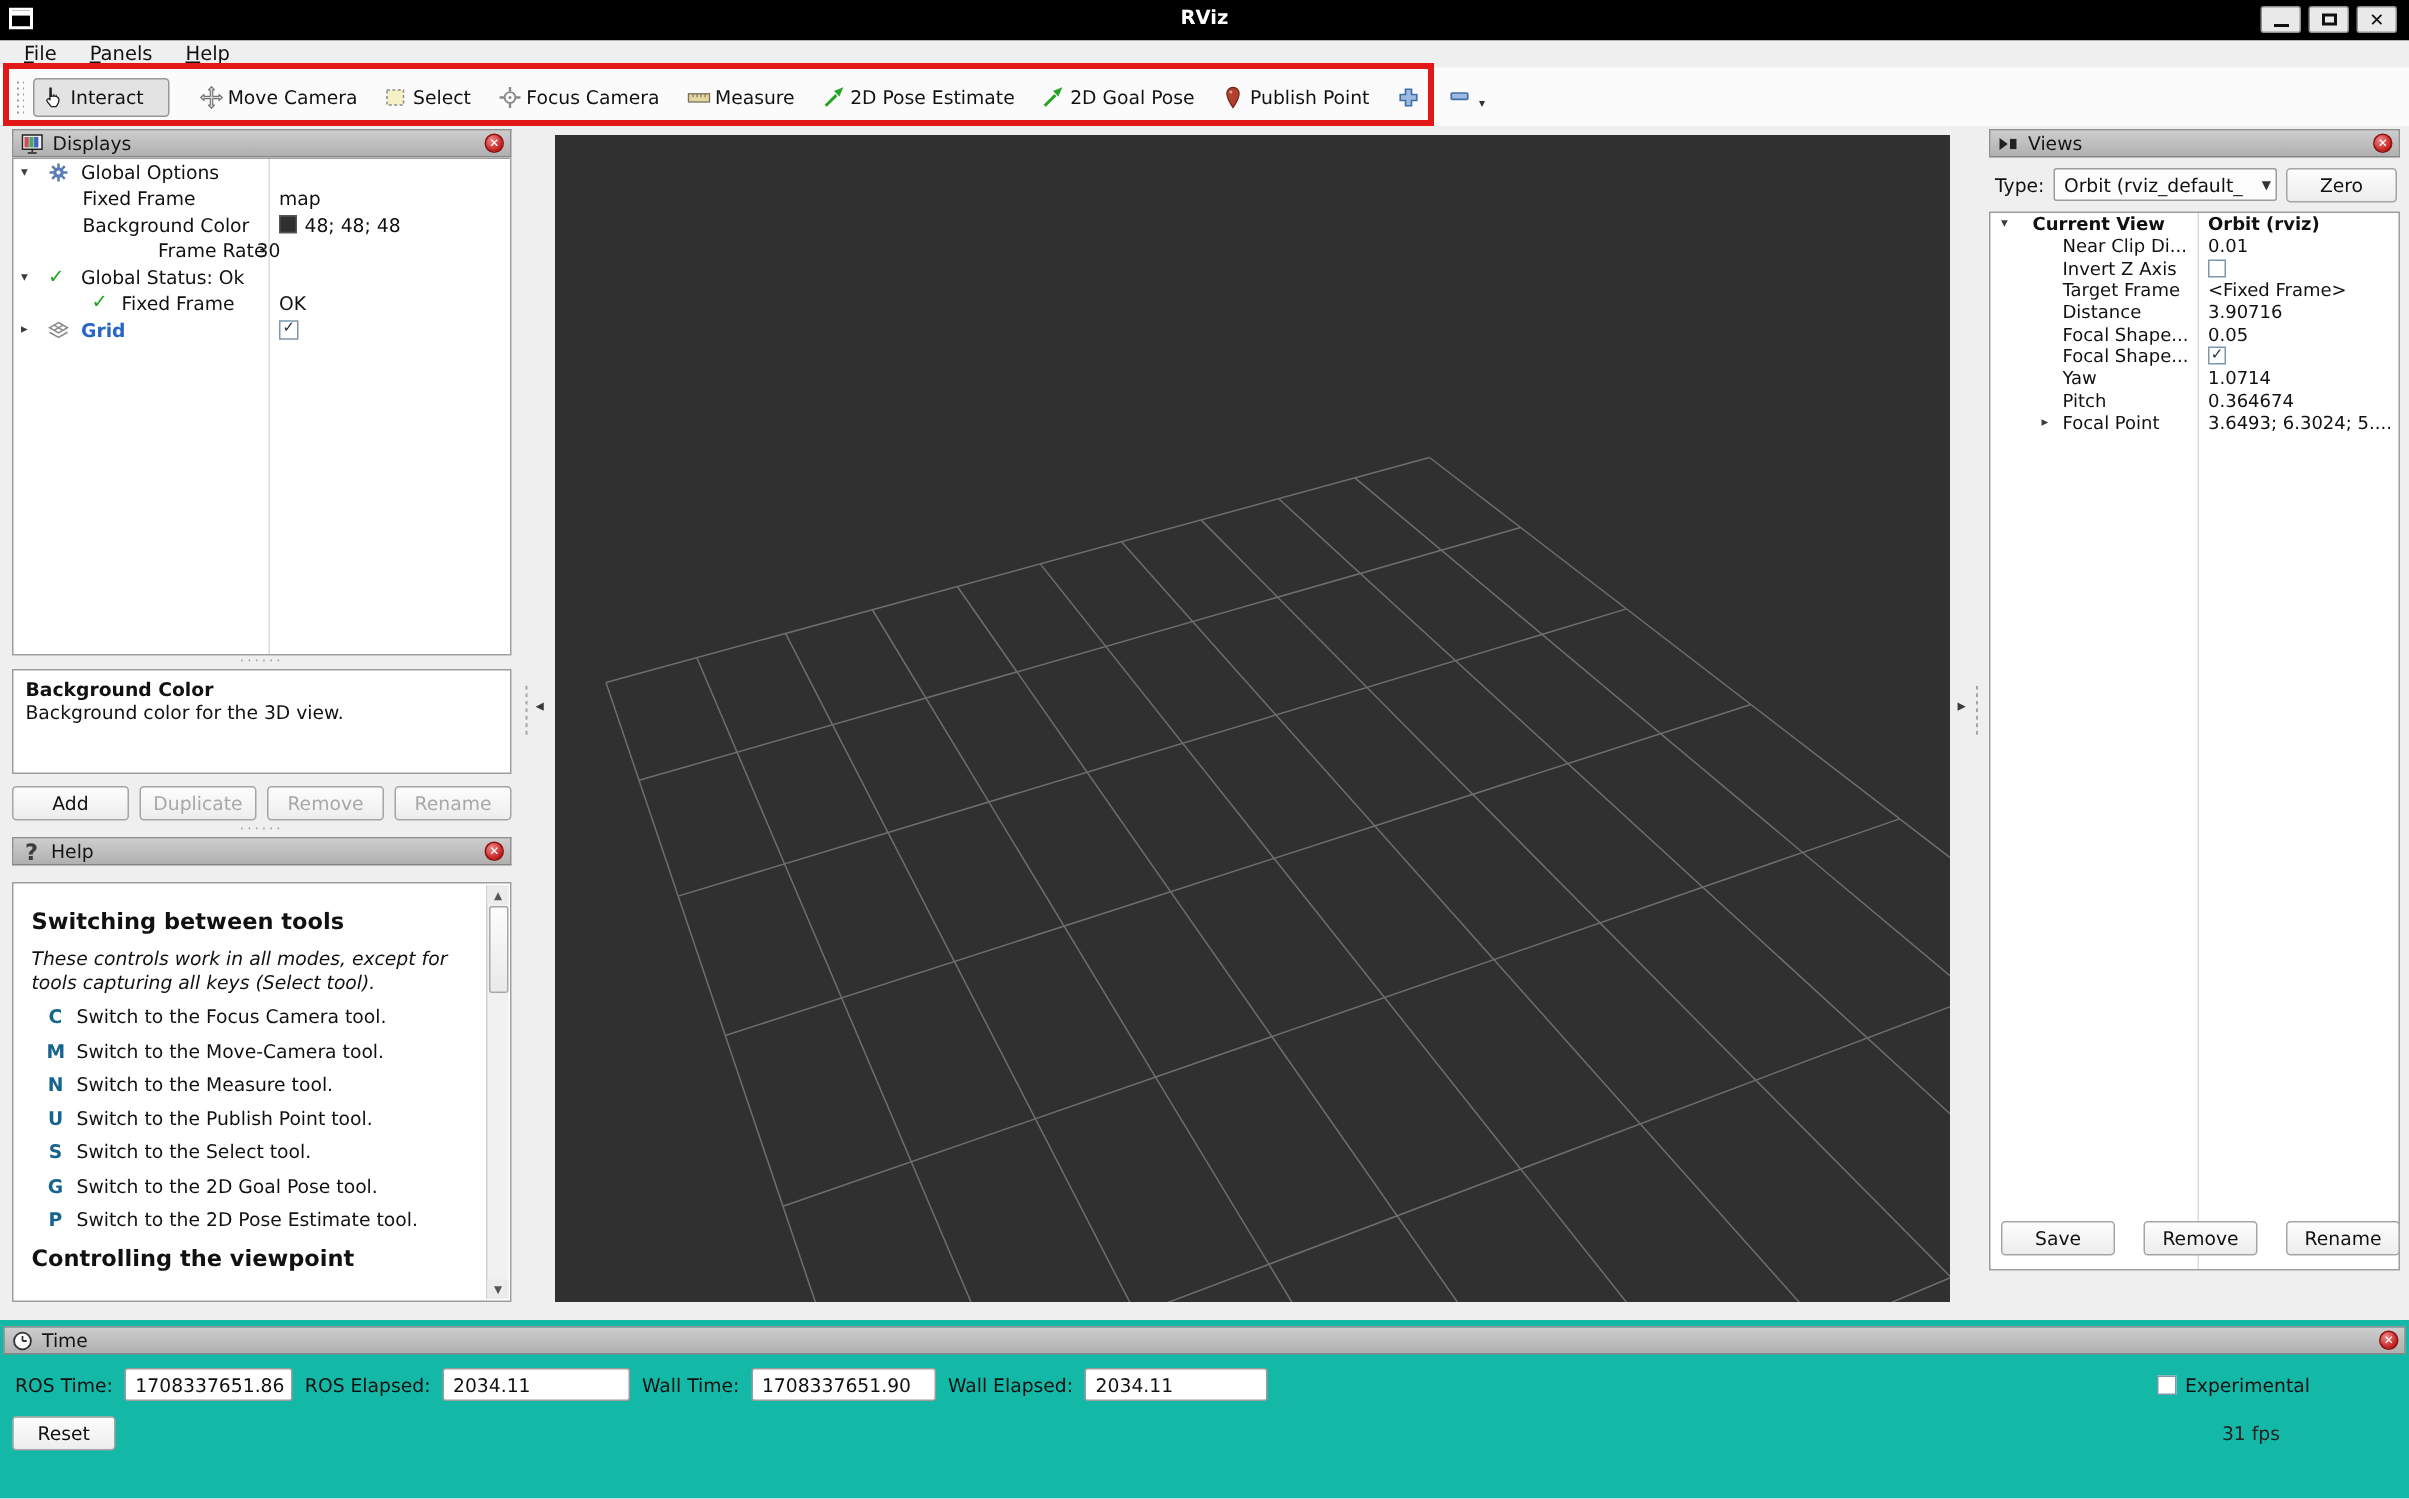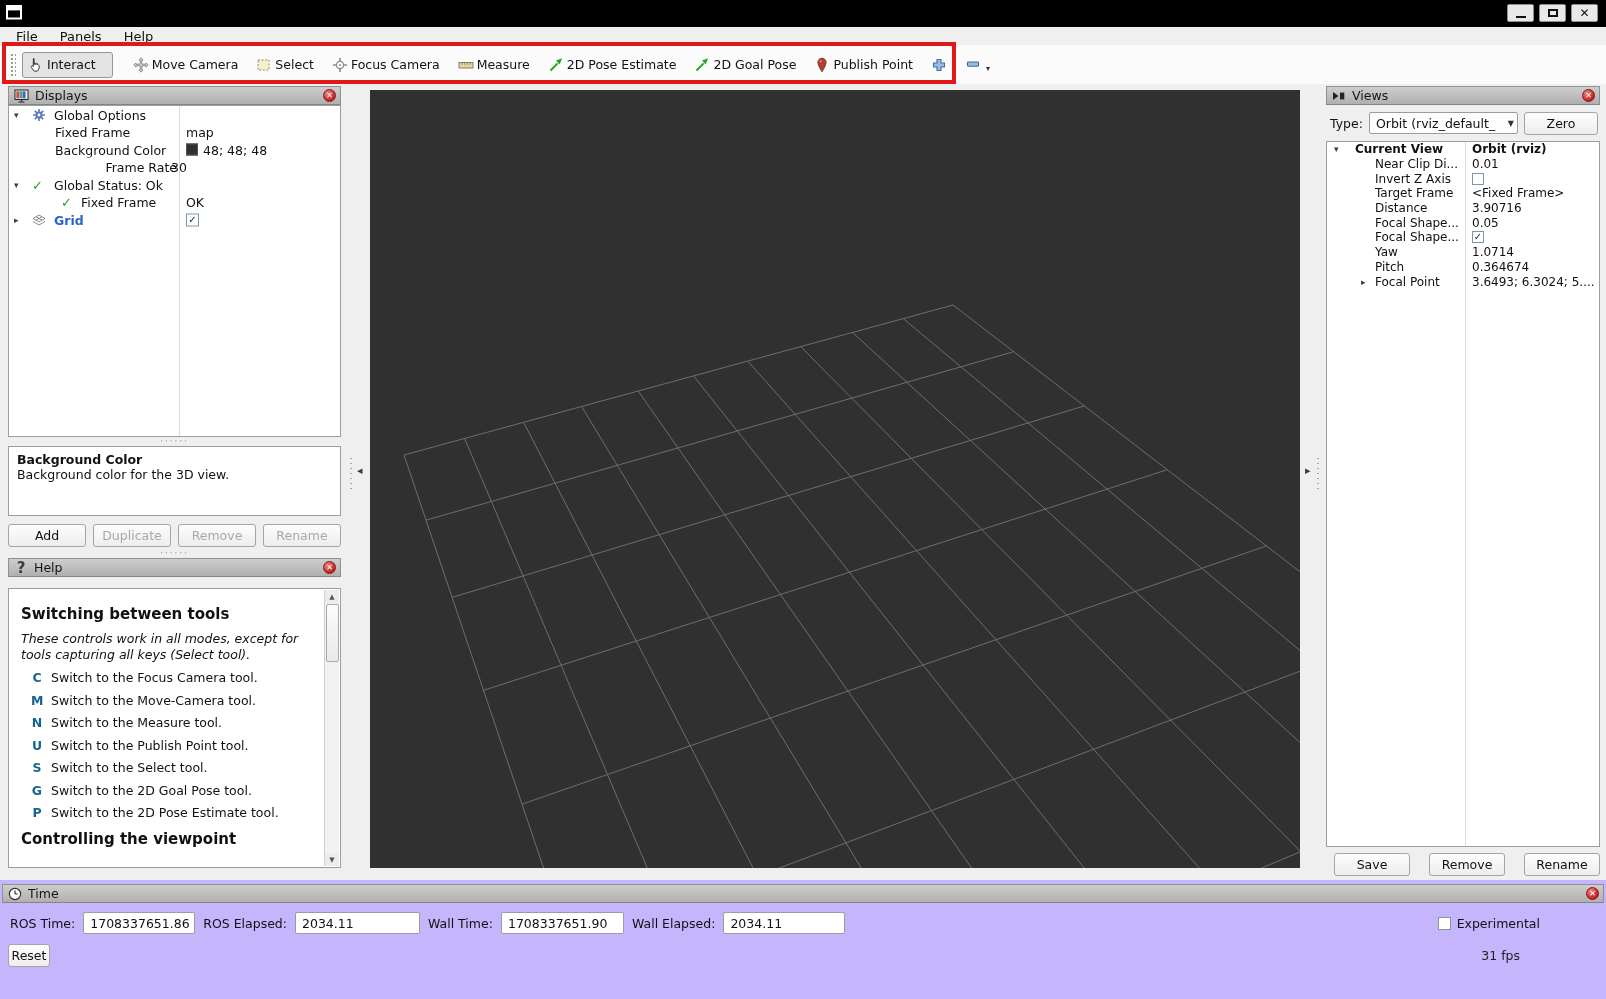--- a/index.html
+++ b/index.html
@@ -105,44 +105,45 @@
   
   #views-panel{position:absolute;left:1326px;top:2px;width:274px;}
   #type-row{display:flex;align-items:center;gap:6px;margin:6px 2px 6px 4px;height:24px;}
   #type-dd{flex:1;height:22px;background:#fdfdfd;border:1px solid #9c9c9c;border-radius:2px;
        display:flex;align-items:center;box-sizing:border-box;padding:0 3px 0 6px;overflow:hidden;}
   #type-dd .ddtext{flex:1;white-space:nowrap;overflow:hidden;font-size:12.5px;}
   #type-dd .ddarrow{font-size:8px;color:#333;}
   #zero-btn{width:74px;height:23px;}
   #views-tree{position:relative;height:706px;overflow:hidden;font-size:12px;}
   #views-tree .cbx{width:12px;height:12px;}
-  #views-buttons{position:absolute;left:0px;top:767px;width:274px;display:flex;gap:19px;padding-left:8px;box-sizing:border-box;}
+  #views-buttons{position:absolute;left:0px;top:728px;width:274px;display:flex;gap:19px;padding-left:8px;box-sizing:border-box;}
   #views-buttons .qbtn{width:83px;}
   
-  #timepanel{position:absolute;left:0;top:880px;width:1606px;height:119px;background:#c4b5fd;}
+  #timepanel{position:absolute;left:0;top:880px;width:1606px;height:119px;background:#14b8a6;}
   #time-head{position:absolute;left:2px;top:4px;width:1602px;}
   #time-fields{position:absolute;left:10px;top:32px;display:flex;align-items:center;gap:8px;}
   #time-fields .flabel{font-size:12.5px;white-space:nowrap;}
   .tinput{height:22px;background:#fff;border:1px solid #9c9c9c;border-radius:2px;
        box-sizing:border-box;display:flex;align-items:center;padding:0 6px;font-size:12.5px;}
   #experimental{position:absolute;right:66px;top:36px;display:flex;align-items:center;gap:6px;}
-  #reset-btn{position:absolute;left:8px;top:64px;width:42px;}
+  #reset-btn{position:absolute;left:8px;top:64px;width:69px;}
   #fps{position:absolute;right:86px;top:68px;font-size:12.5px;color:#222;}
   svg{display:block;}
 </style>
 </head>
 <body>
 
 <div id="titlebar">
   <span class="wicon">
     <svg width="16" height="15" viewBox="0 0 16 15">
         <rect x="1" y="1" width="14" height="12.5" fill="#000" stroke="#fff" stroke-width="2"></rect>
         <rect x="2" y="2" width="12" height="3.4" fill="#fff"></rect>
       </svg>
   </span>
+  <span class="wtitle">RViz</span>
   <div class="winbtn" id="btn-min">
       <span class="g"></span>
     </div>
   <div class="winbtn" id="btn-max">
       <span class="g"></span>
     </div>
   <div class="winbtn" id="btn-close">
       <span class="g">✕</span>
     </div>
 </div>

